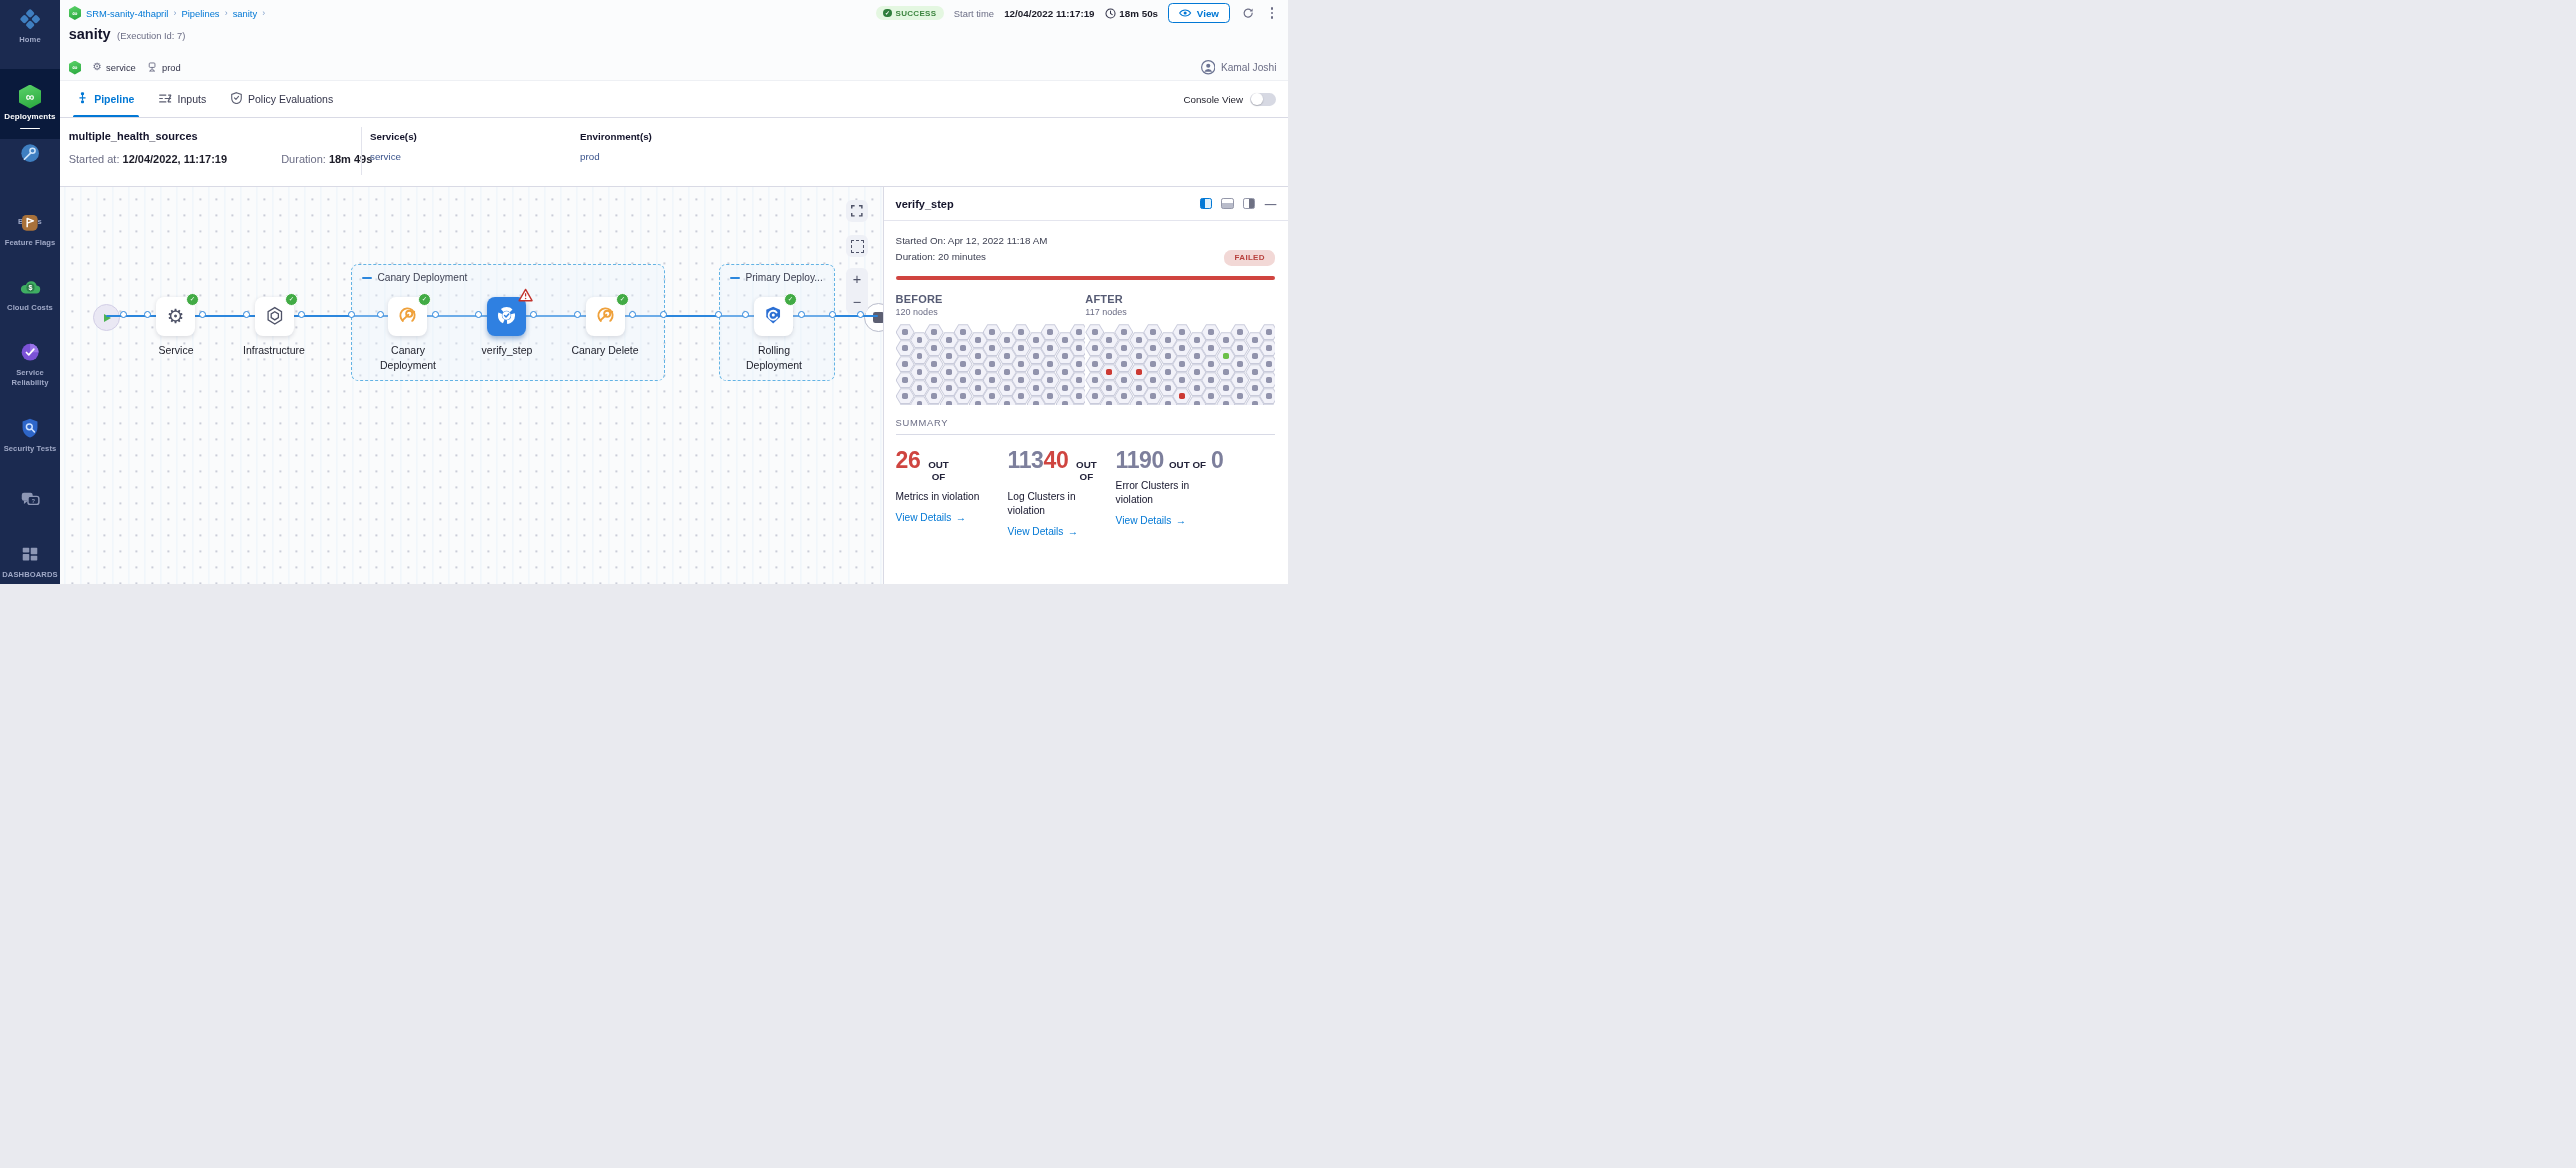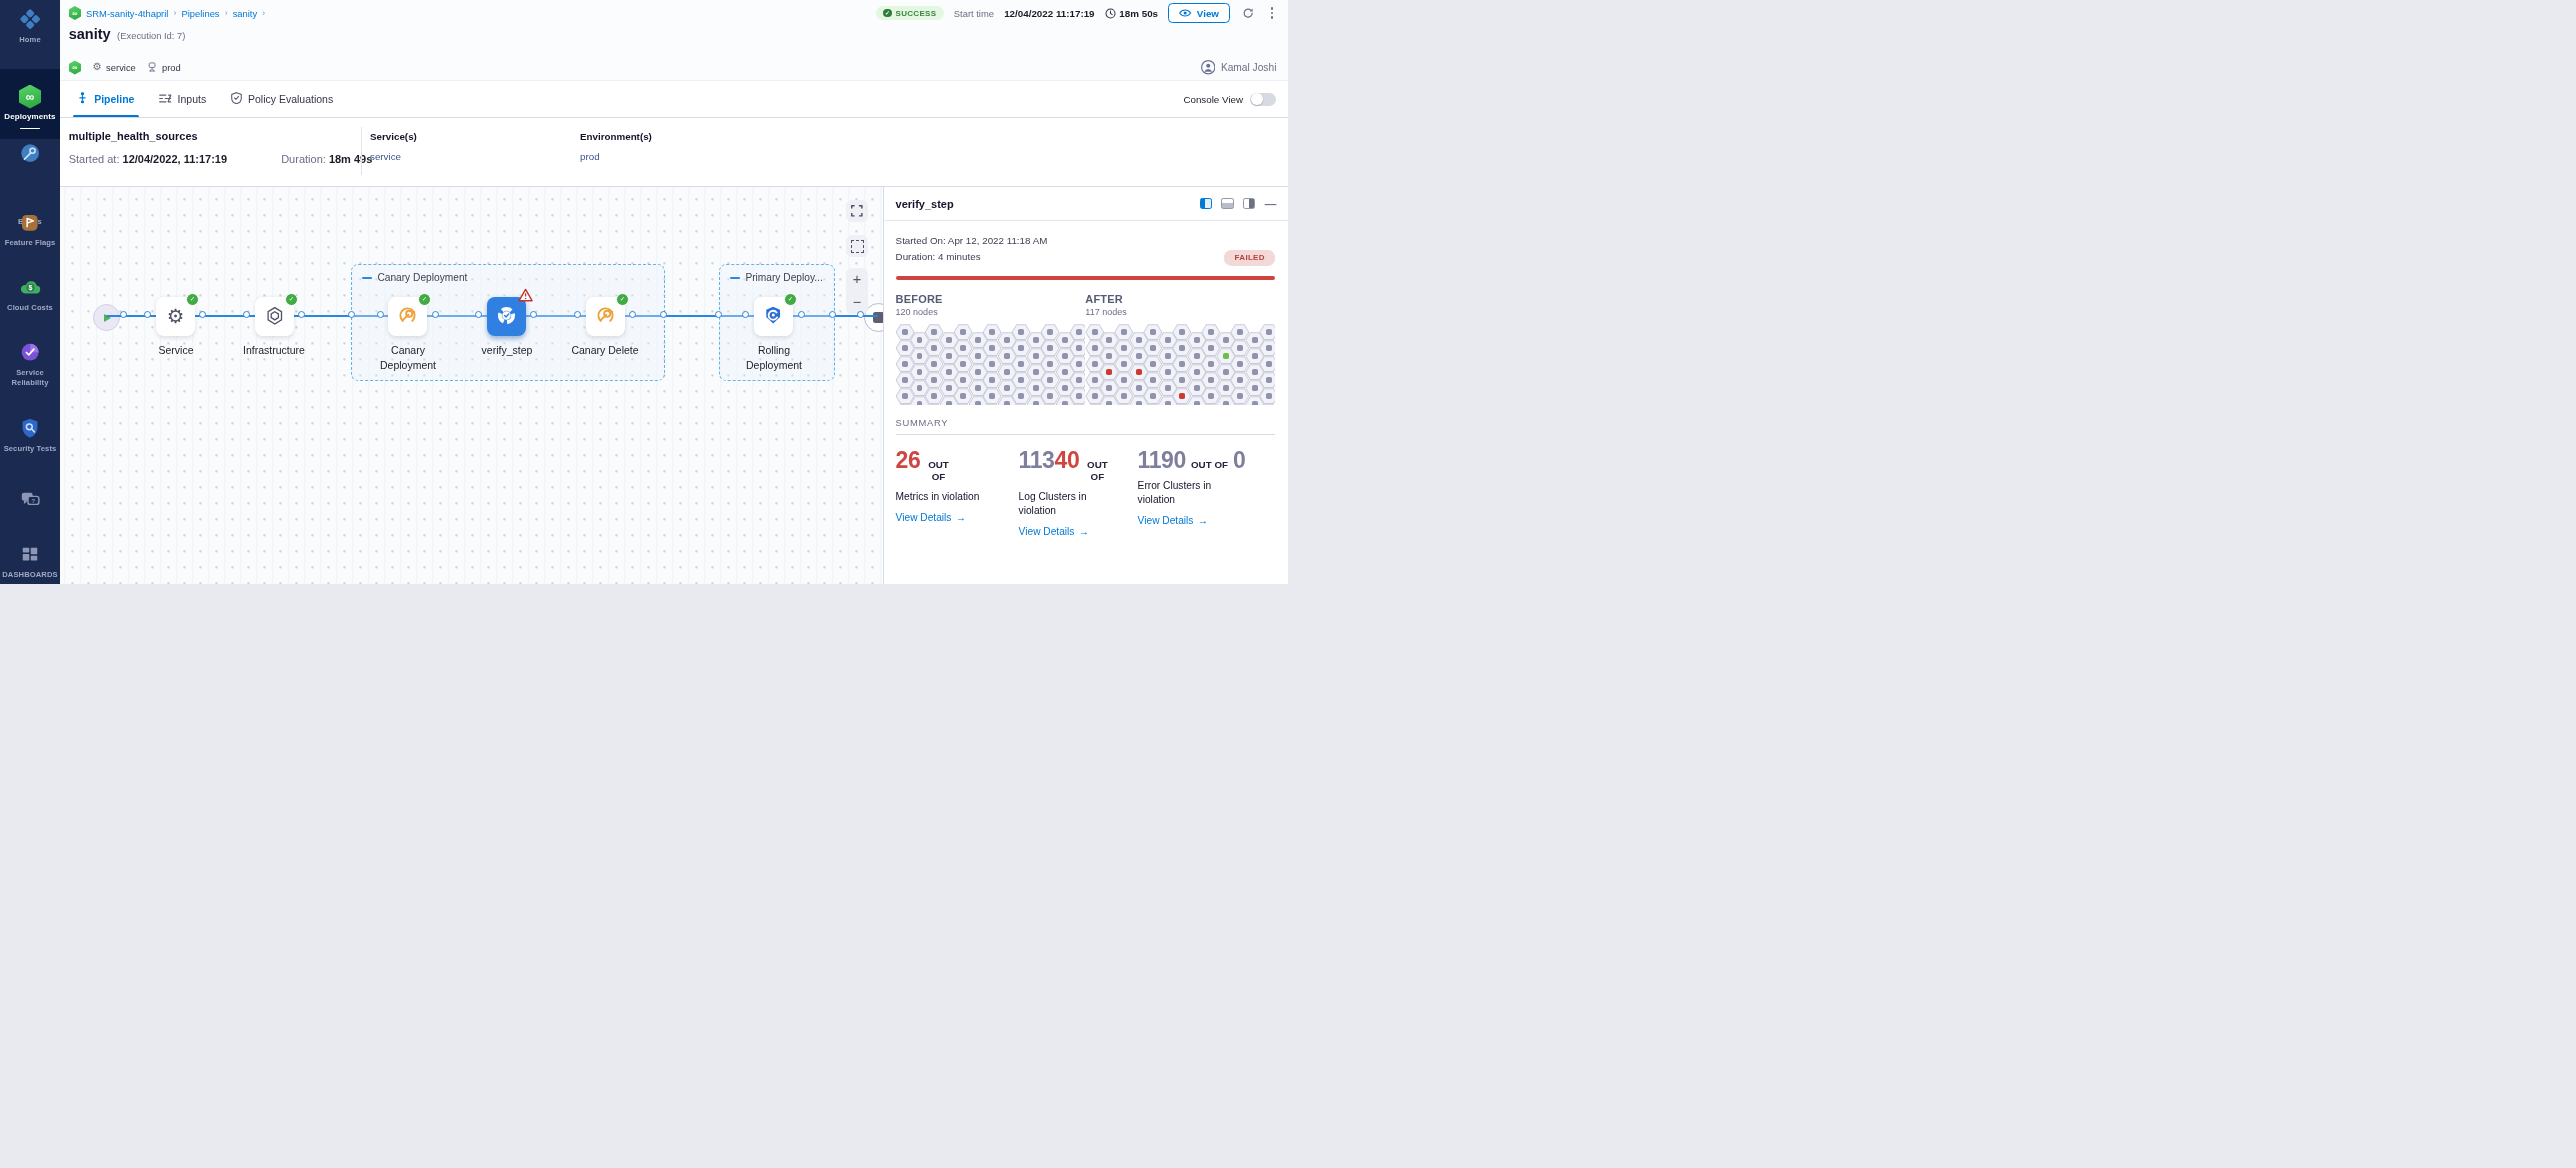--- a/index.html
+++ b/index.html
@@ -116,21 +116,21 @@
   .grids{display:flex;margin-top:7.3px;}
   .hexgrid{position:relative;width:196px;height:81px;overflow:hidden;}
   .hex{position:absolute;width:19px;height:16px;background:#c9cbdb;
        clip-path:polygon(25% 0,75% 0,100% 50%,75% 100%,25% 100%,0 50%);display:flex;align-items:center;justify-content:center;cursor:pointer;}
   .hex i{display:block;width:17px;height:14px;background:#f2f2f9;clip-path:polygon(25% 0,75% 0,100% 50%,75% 100%,25% 100%,0 50%);
          display:flex;align-items:center;justify-content:center;}
   .hex b{display:block;width:5.8px;height:5.8px;border-radius:1.8px;background:#9193ac;}
   .hex b.red{background:#cc3a34;} .hex b.green{background:#6cc04a;}
   .summary-lbl{margin-top:11.6px;font-size:9.4px;color:#6b6d85;letter-spacing:0.7px;}
   .summary-hr{border:none;border-top:0.7px solid #d8dae6;margin:5.8px 0 0;}
-  .stats{display:flex;margin-top:14.5px;gap:13px;}
+  .stats{display:flex;margin-top:14.5px;gap:2px;}
   .stat{display:flex;flex-direction:column;}
   .stat1{width:110px;} .stat2{width:106px;} .stat3{width:123px;}
   .stat-top{display:flex;gap:5.1px;}
   .stat-num{font-size:23px;font-weight:bold;letter-spacing:-0.4px;line-height:1;white-space:nowrap;}
   .np-red{color:var(--red,#cf4540);} .np-gray{color:#7d7f9c;}
   .stat-outof{font-size:9.8px;font-weight:bold;color:#23233a;margin-top:9.4px;line-height:12.3px;text-align:center;}
   .stat-outof.narrow{width:26px;}
   .stat-outof.wide{white-space:nowrap;}
   .stat-label{font-size:10.2px;color:#14142b;margin-top:7.3px;line-height:14px;}
   .stat-link{font-size:10.2px;color:var(--accent,#0278d5);margin-top:7.3px;cursor:pointer;display:flex;align-items:center;gap:4.4px;}
@@ -473,21 +473,21 @@
             <span class="lay lay1"></span>
             <span class="lay lay2"></span>
             <span class="lay lay3"></span>
             <span class="minus-glyph">—</span>
           </span>
         </div>
         <div class="panel-body">
           <div class="meta-row">
             <div class="meta-left">
               <div>Started On: Apr 12, 2022 11:18 AM</div>
-              <div>Duration: 4 minutes</div>
+              <div>Duration: 20 minutes</div>
             </div>
             <span class="badge-failed">FAILED</span>
           </div>
           <div class="redbar"></div>
           <div class="ba-heads">
             <div class="ba-col">
               <div class="h">BEFORE</div>
               <div class="s muted">120 nodes</div>
             </div>
             <div class="ba-col">

